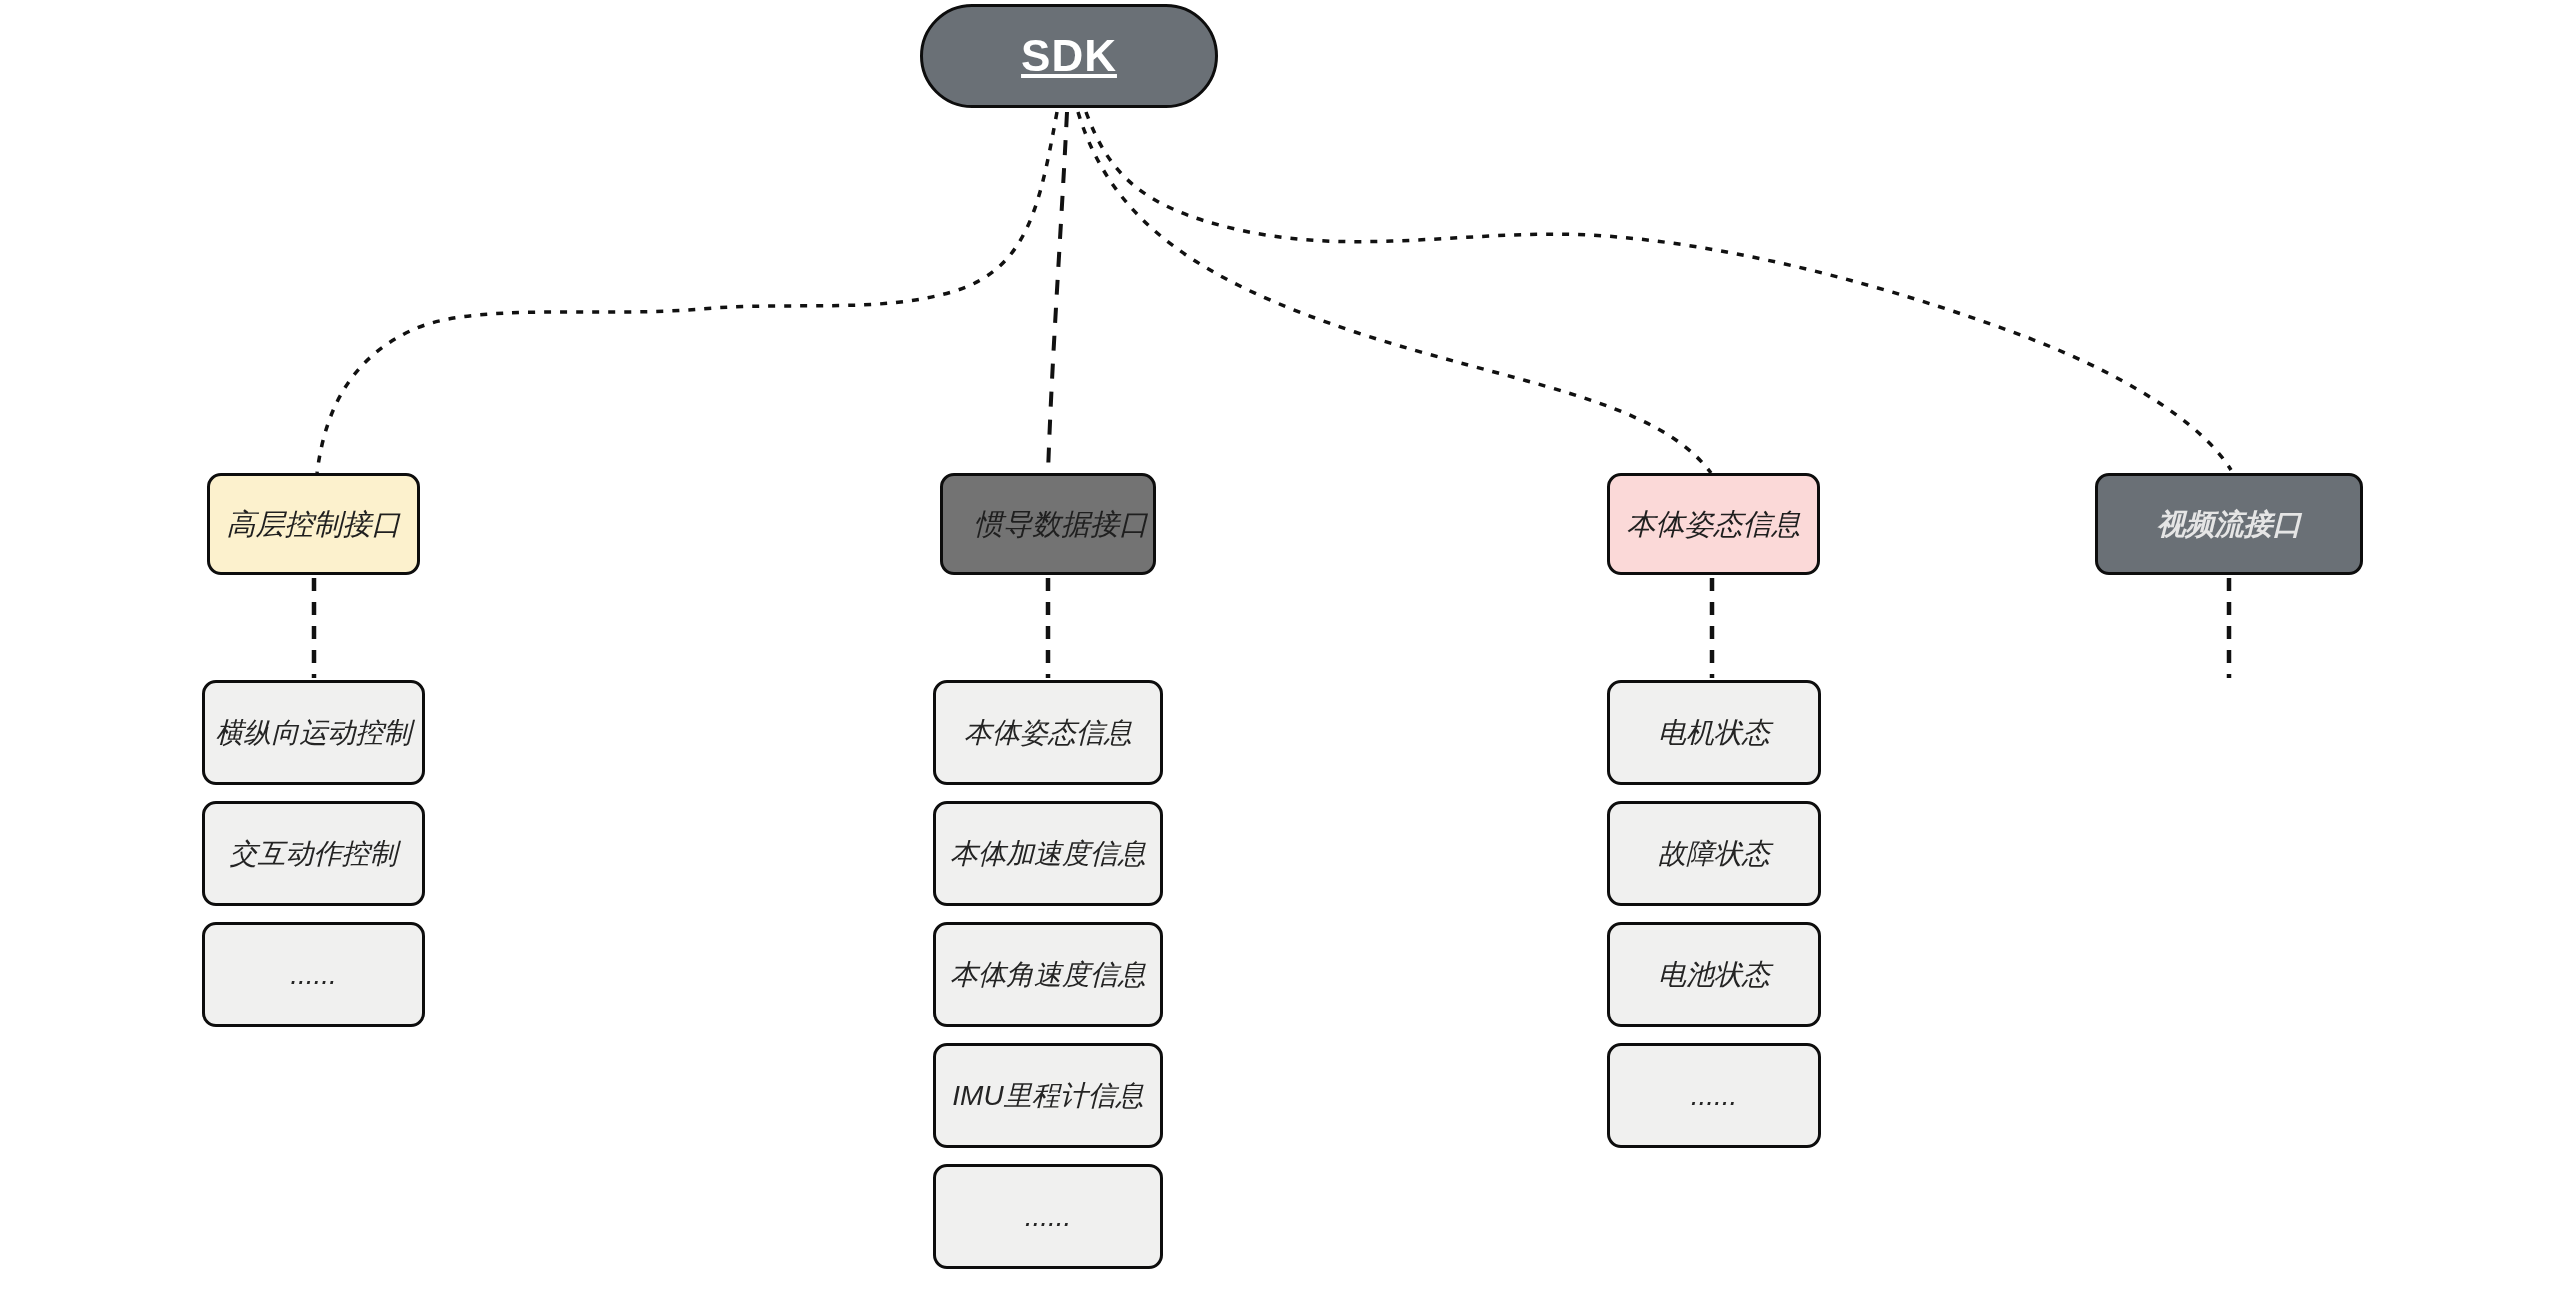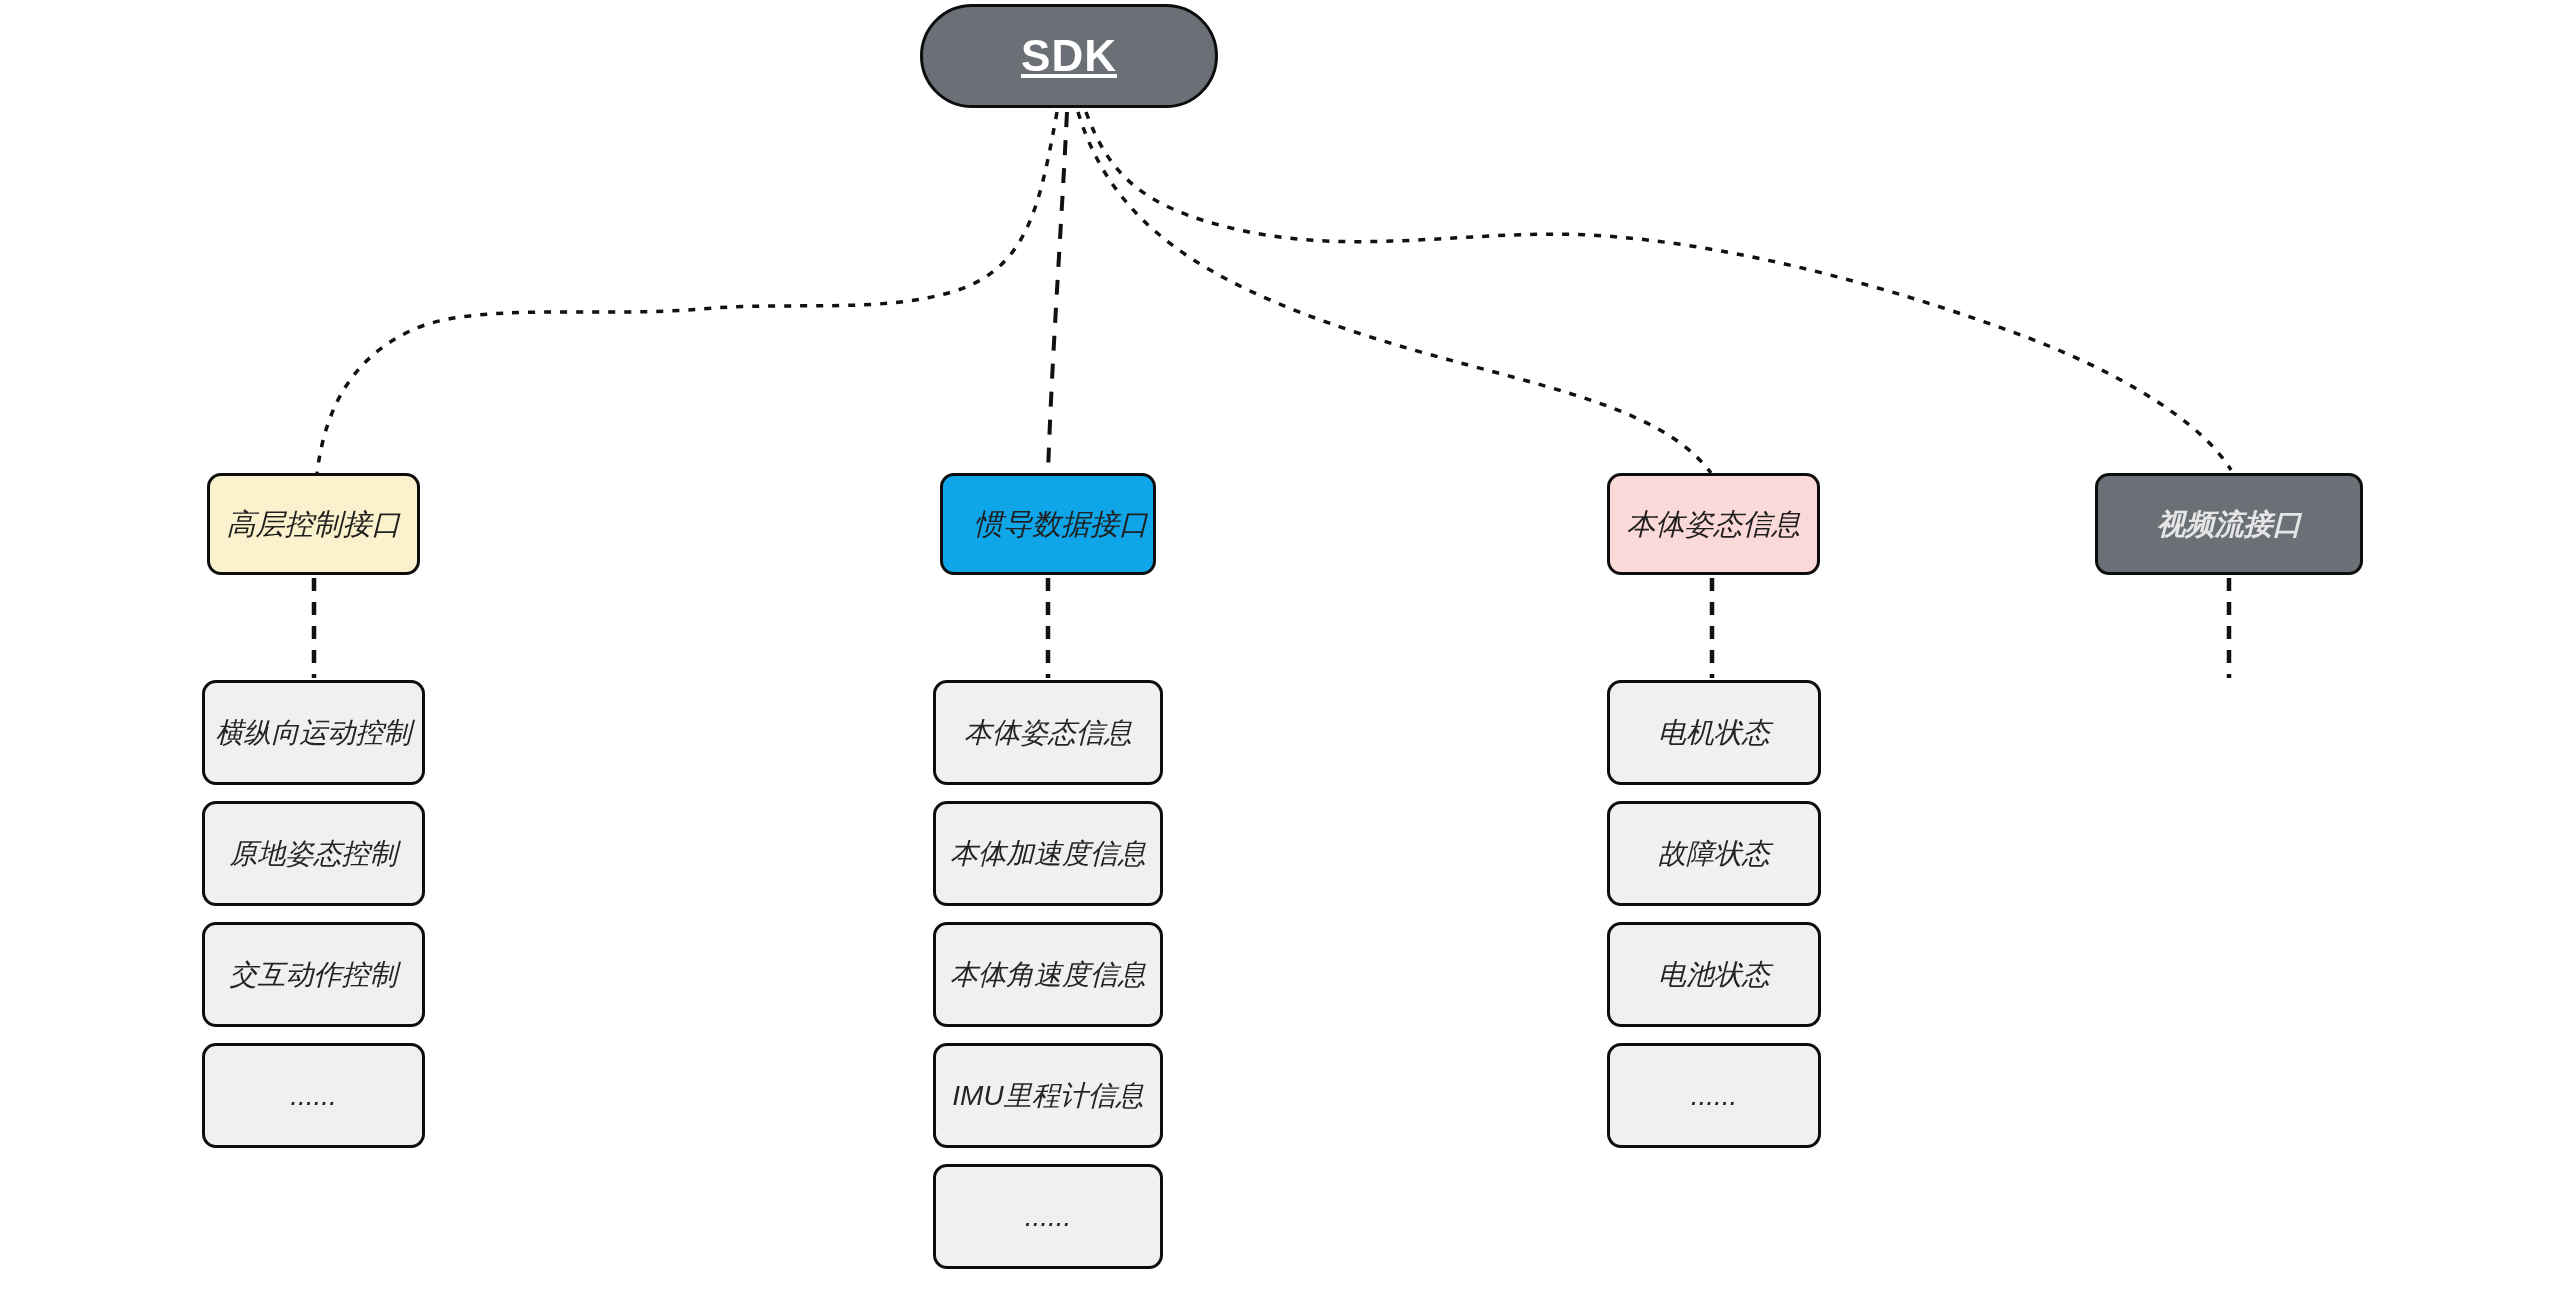--- a/index.html
+++ b/index.html
@@ -29,21 +29,21 @@
   .child{
     width:100%;height:105px;margin-top:16px;background:#f0f0ef;
     font-size:28px;color:#242424;white-space:pre-line;line-height:1.35;
   }
   .child:first-child{margin-top:105px;}
   .children{display:block;}
 
   #col1{left:202px;width:223px;}
   #col1 .branch-header{width:213px;margin-left:5px;background:#fcf1cd;}
   #col2{left:933px;width:230px;}
-  #col2 .branch-header{width:216px;margin-left:7px;background:#0ea5e9;padding-left:26px;}
+  #col2 .branch-header{width:216px;margin-left:7px;background:#737373;padding-left:26px;}
   #col3{left:1607px;width:214px;}
   #col3 .branch-header{width:213px;margin-left:0px;background:#fbd9d8;}
   #col4{left:2123px;width:212px;}
   #col4 .branch-header{width:268px;margin-left:-28px;background:#6a7076;color:#e5e5e5;font-weight:700;}
 </style>
 </head>
 <body>
 
 <div class="canvas">
 
@@ -57,21 +57,20 @@
     <path class="stub" d="M 1712 578 L 1712 678"></path>
     <path class="stub" d="M 2229 578 L 2229 678"></path>
   </svg>
 
   <div class="node root-node">SDK</div>
 
   <div class="column" id="col1">
     <div class="node branch-header">高层控制接口</div>
     <div class="children">
         <div class="node child">横纵向运动控制</div>
-        <div class="node child">原地姿态控制</div>
         <div class="node child">交互动作控制</div>
         <div class="node child">......</div>
       </div>
   </div>
 
   <div class="column" id="col2">
     <div class="node branch-header">惯导数据接口</div>
     <div class="children">
         <div class="node child">本体姿态信息</div>
         <div class="node child">本体加速度信息</div>

